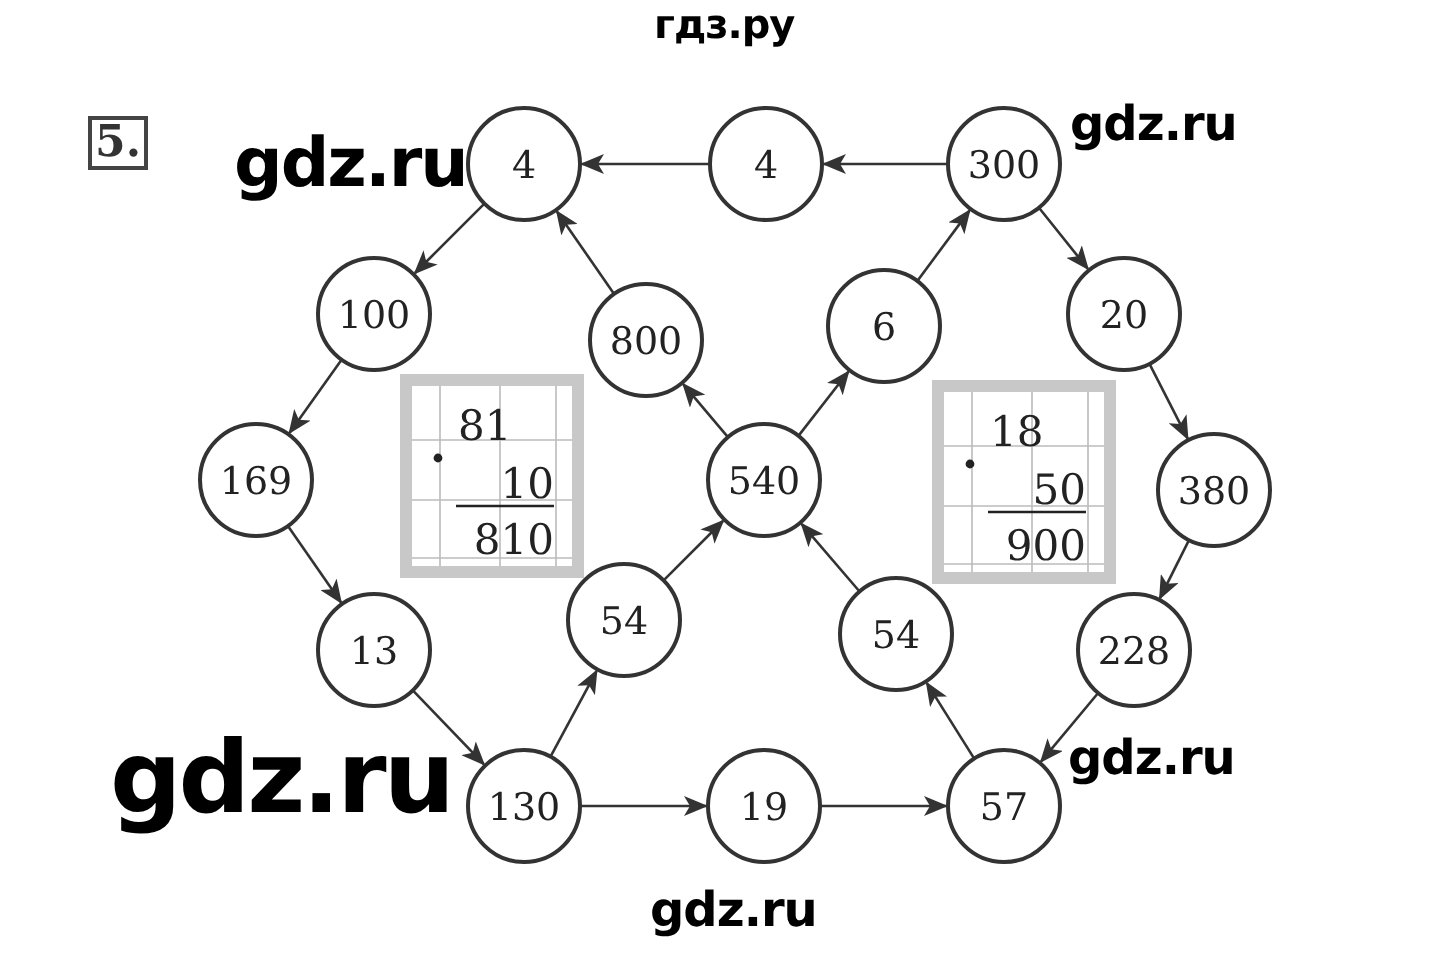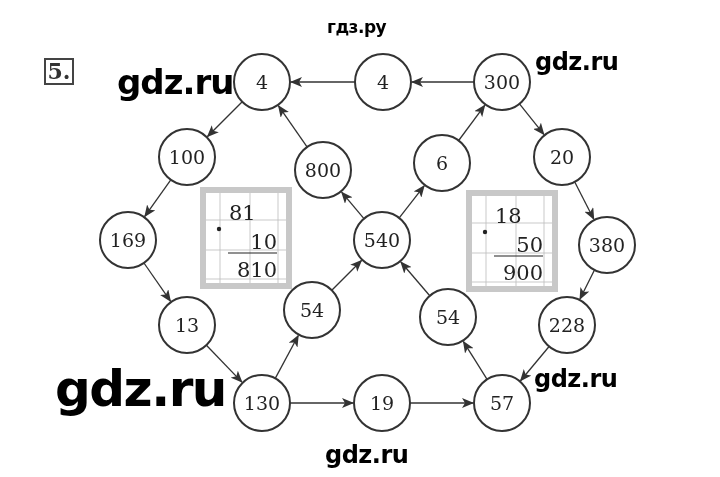--- a/index.html
+++ b/index.html
@@ -1,19 +1,19 @@
 <!DOCTYPE html>
 <html><head>
   <meta charset="utf-8">
   <style>
     html, body { margin: 0; padding: 0; background: #ffffff; }
     body { width: 720px; height: 477px; position: relative; overflow: hidden; font-family: "DejaVu Serif", serif; }
     #stage { position: absolute; left: 0; top: 0; width: 720px; height: 477px; }
     .wm { position: absolute; font-family: "DejaVu Sans", sans-serif; font-weight: bold; color: #000; white-space: nowrap; }
-    .wm-top { left: 327px; top: 17px; font-size: 17px; letter-spacing: -0.5px; }
+    .wm-top { left: 327px; top: 0px; font-size: 20px; letter-spacing: -0.5px; }
     .wm-left { left: 117px; top: 62px; font-size: 34px; letter-spacing: -1px; }
     .wm-right { left: 535px; top: 48px; font-size: 24px; letter-spacing: -0.5px; }
     .wm-big { left: 55px; top: 360px; font-size: 50px; letter-spacing: -1.5px; }
     .wm-right2 { left: 534px; top: 365px; font-size: 24px; letter-spacing: -0.5px; }
     .wm-bottom { left: 325px; top: 441px; font-size: 24px; letter-spacing: -0.5px; }
     .task-num {
       position: absolute; left: 44px; top: 58px; width: 30px; height: 27px;
       border: 2px solid #444; box-sizing: border-box;
       font-family: "DejaVu Serif", serif; font-size: 22px; font-weight: bold;
       color: #333; line-height: 23px; text-align: center;

